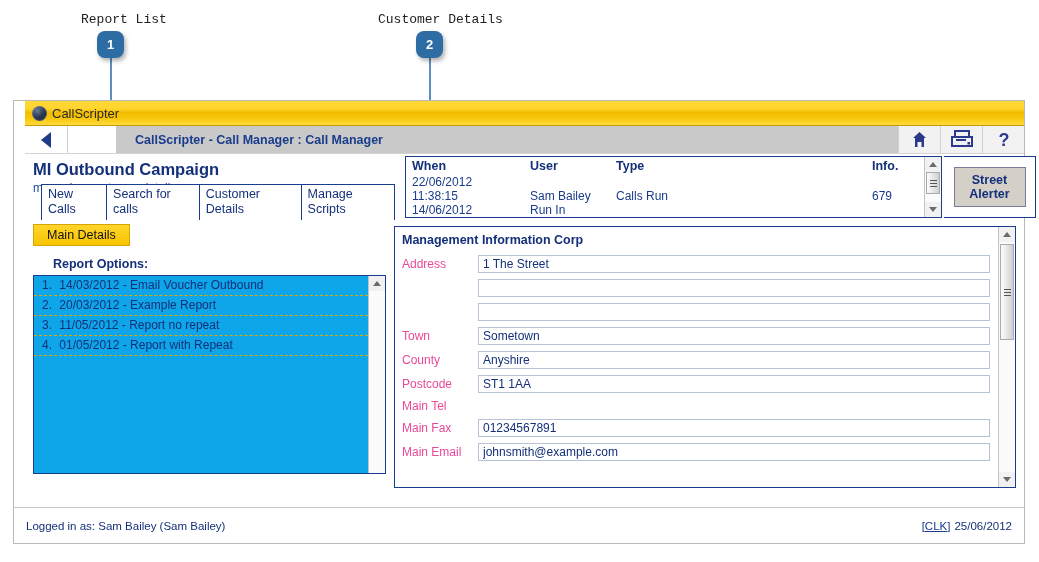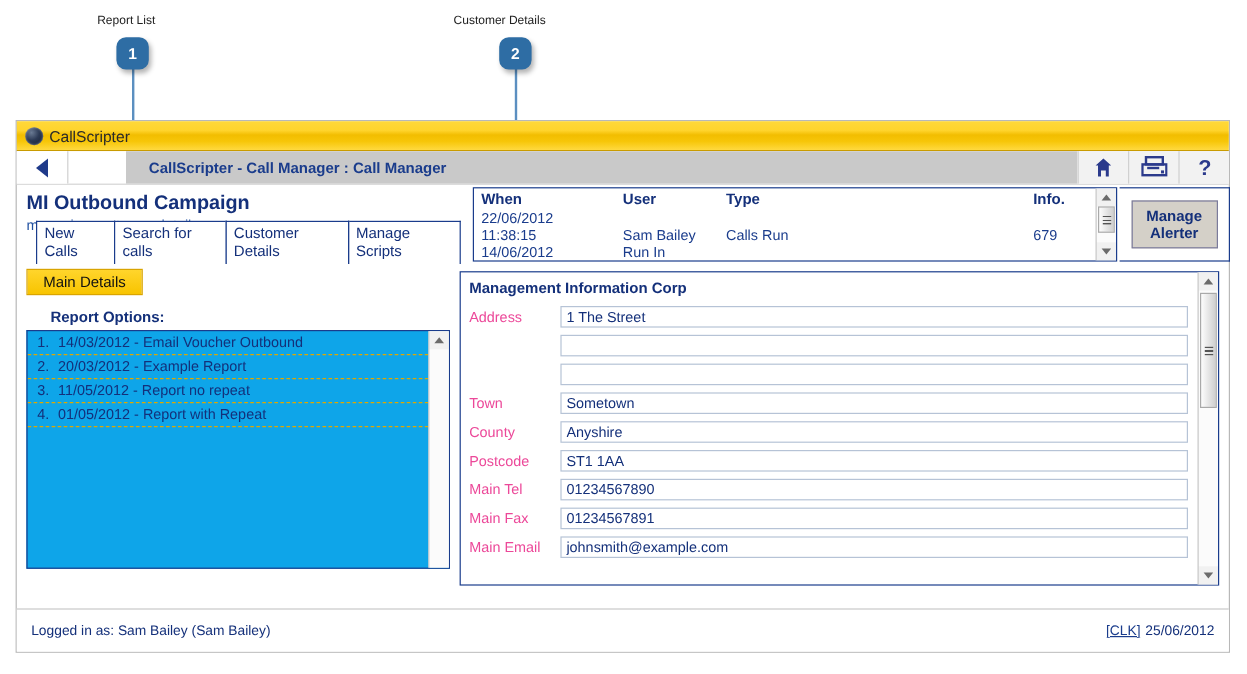--- a/index.html
+++ b/index.html
@@ -13,22 +13,22 @@
     font-family: "Liberation Sans", sans-serif;
     font-size: 12px;
     color: #1a2f6e;
     overflow: hidden;
     position: relative;
   }
 
   
   .callout-label {
     position: absolute;
-    font-family: Liberation Sans, sans-serif;
-    font-size: 10px;
+    font-family: Liberation Mono, monospace;
+    font-size: 13px;
     color: #222222;
     white-space: nowrap;
   }
   .callout-badge {
     position: absolute;
     width: 27px;
     height: 27px;
     border-radius: 8px;
     background: #2e6da4;
     color: #ffffff;
@@ -51,20 +51,21 @@
   #app-window {
     position: absolute;
     left: 13px;
     top: 100px;
     width: 1012px;
     height: 444px;
     border: 1px solid #b8b8b8;
     background: #ffffff;
     box-sizing: border-box;
     z-index: 3;
+    padding-left: 11px;
   }
 
   
   #titlebar {
     height: 25px;
     background: linear-gradient(to bottom,
                 #ffd83a 0%, #ffd42c 32%, #f2bd00 48%,
                 #f7c608 70%, #ffd93f 100%);
     border-bottom: 1px solid #c99b00;
     display: flex;
@@ -567,21 +568,21 @@
         </div>
         <div class="arrow">
             <div class="down"></div>
           </div>
       </div>
     </div>
 
     <div id="alerter-panel">
       <div id="start-alerter-btn">
         <span>
-          <span>Manage</span><br>
+          <span>Street</span><br>
           <span>Alerter</span>
         </span>
       </div>
     </div>
   </div>
 
   <div id="content-region">
 
     <div id="left-pane">
       <div id="main-details-tab">Main Details</div>
@@ -637,21 +638,20 @@
         <div class="form-row">
           <div class="form-label">County</div>
           <input class="form-input" type="text" value="Anyshire" style="">
         </div>
         <div class="form-row">
           <div class="form-label">Postcode</div>
           <input class="form-input" type="text" value="ST1 1AA" style="">
         </div>
         <div class="form-row">
           <div class="form-label">Main Tel</div>
-          <input class="form-input" type="text" value="01234567890" style="">
         </div>
         <div class="form-row">
           <div class="form-label">Main Fax</div>
           <input class="form-input" type="text" value="01234567891" style="">
         </div>
         <div class="form-row">
           <div class="form-label">Main Email</div>
           <input class="form-input" type="text" value="johnsmith@example.com" style="">
         </div>
       </div>

